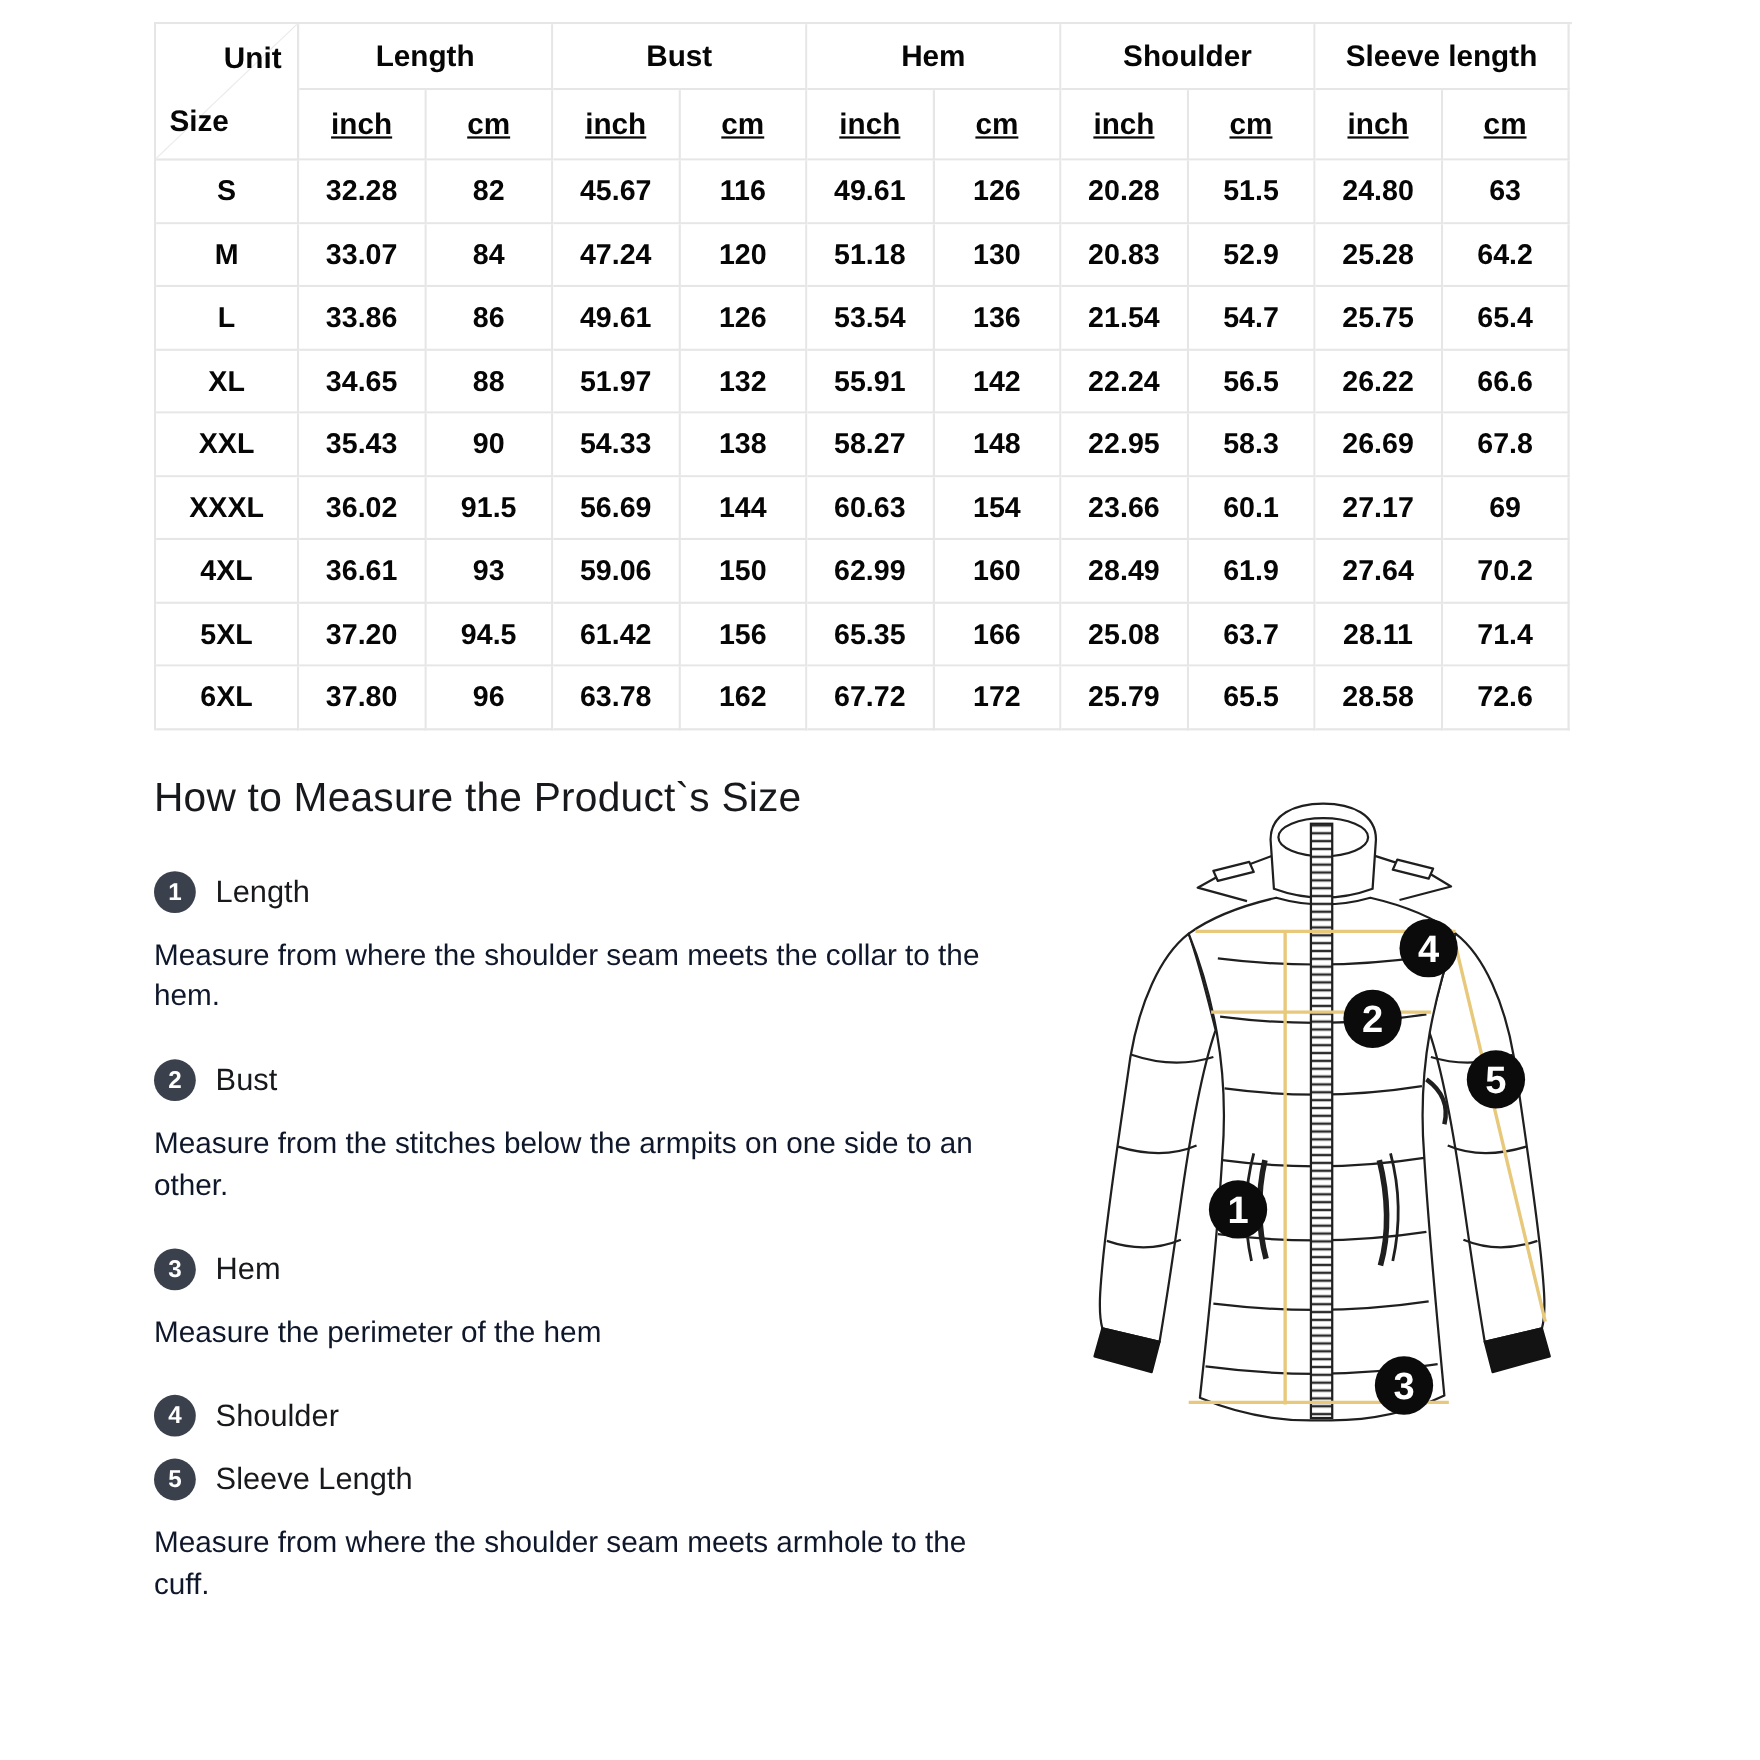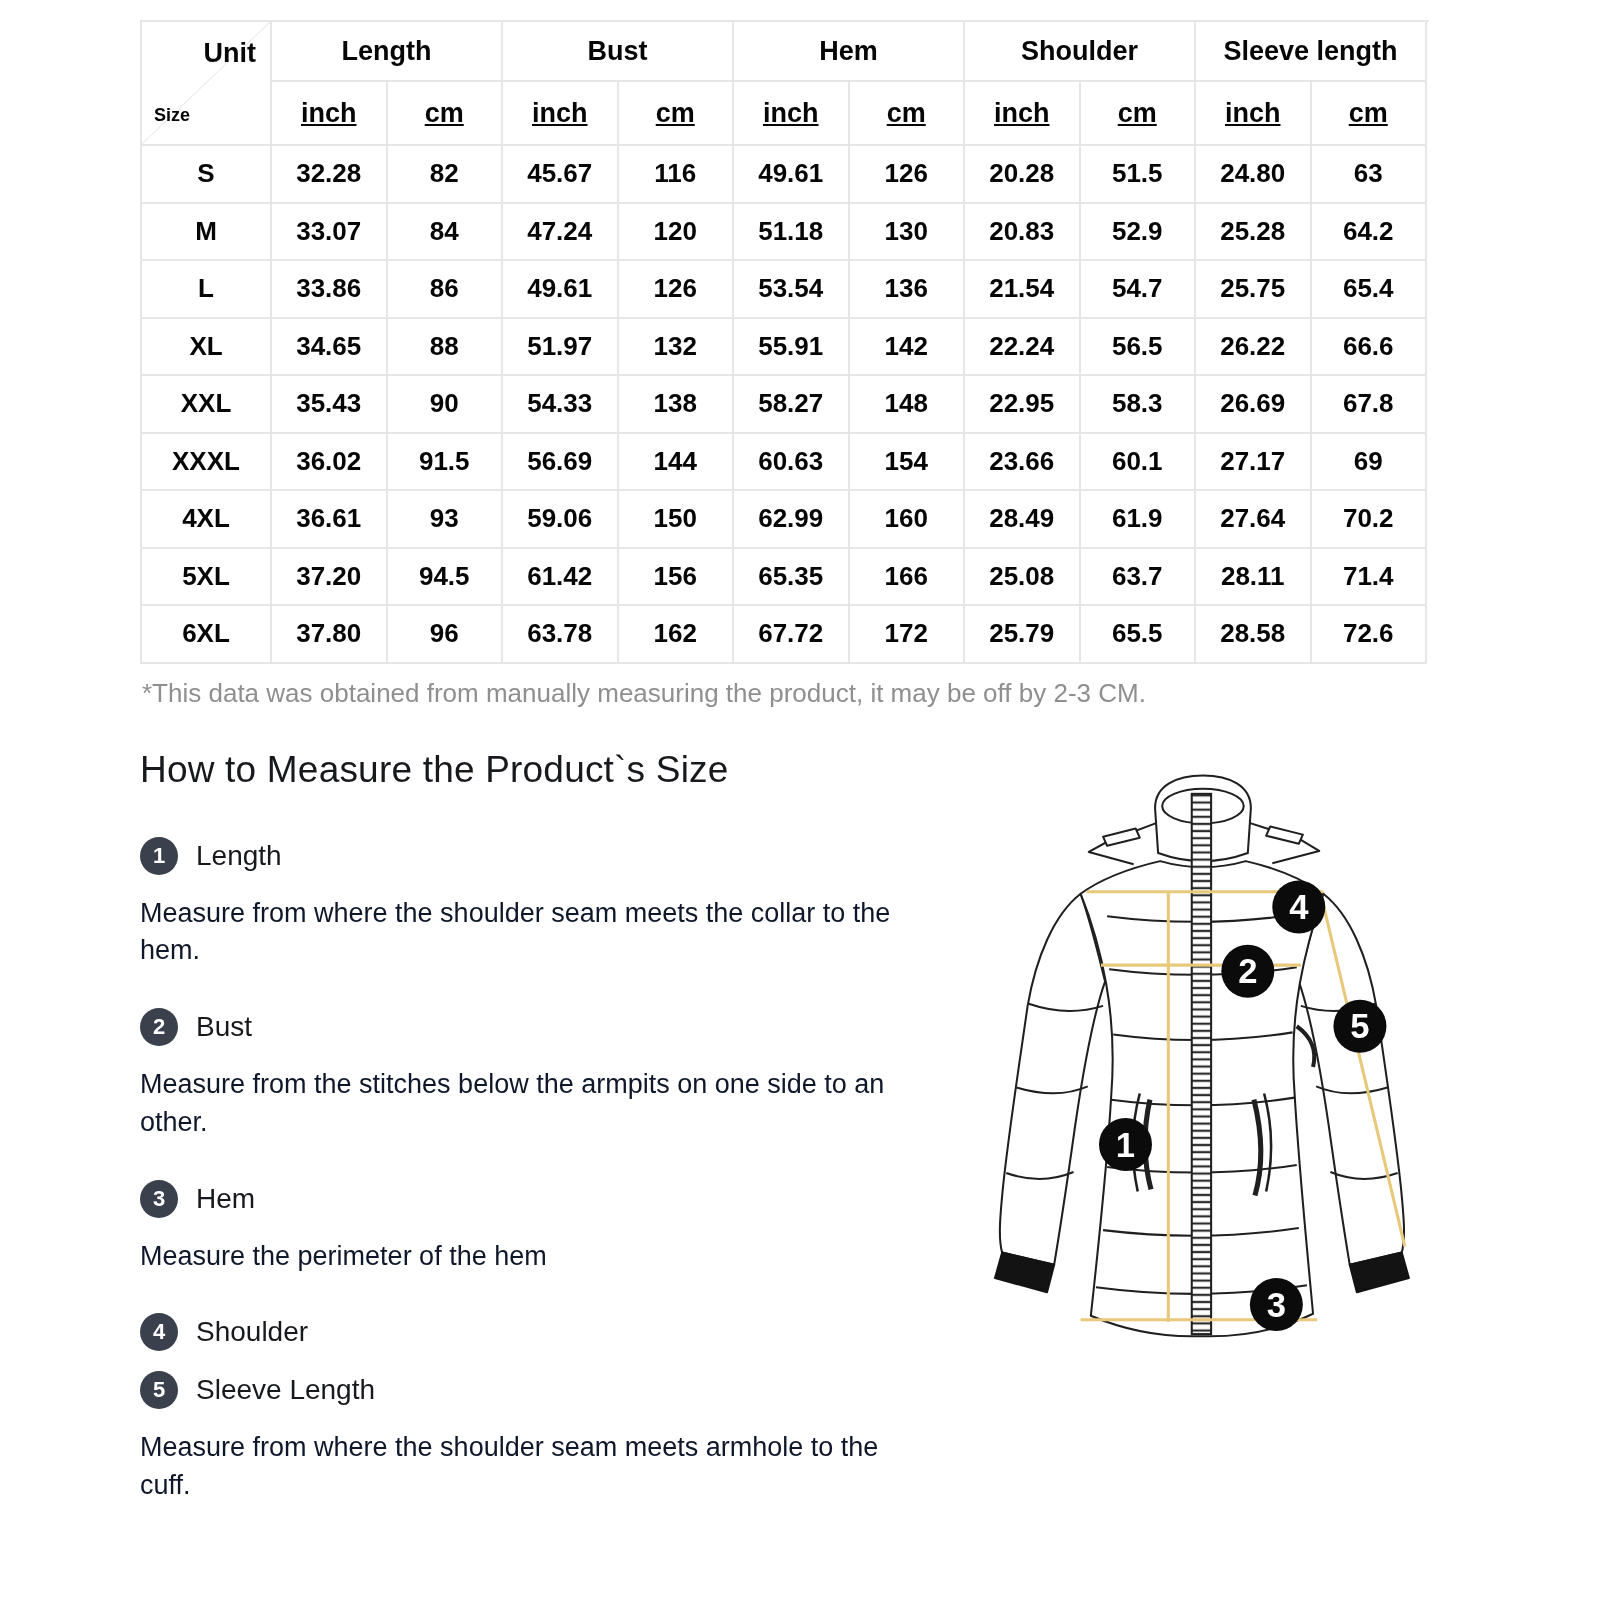--- a/index.html
+++ b/index.html
@@ -28,21 +28,21 @@
     box-sizing:border-box;
   }
   .cell.group { grid-column:span 2; font-size:27px; }
   .cell.unit  { font-size:27px;text-decoration:underline; }
   .corner {
     grid-row:1 / 3; grid-column:1; position:relative;
     background-image:linear-gradient(to bottom right,
       transparent calc(50% - 1px), #e9e9e9 50%, transparent calc(50% + 1px));
   }
   .corner .unit-lab { position:absolute; top:16px; right:14px; font-weight:700; font-size:27px; }
-  .corner .size-lab { position:absolute; bottom:18px; left:12px; font-weight:700; font-size:18px; }
+  .corner .size-lab { position:absolute; bottom:18px; left:12px; font-weight:700; font-size:27px; }
 
   .footnote { margin:14px 0 0 2px; font-size:26px; color:#8f8f8f; font-weight:400; }
 
   
   .howto { display:flex; align-items:flex-start; margin-top:40px; }
   .howto-left { width:820px; flex:0 0 820px; }
   .howto-title { font-size:37px; font-weight:400; color:#17191c; margin:0 0 46px 0; letter-spacing:0.2px; }
 
   .step { margin-bottom:6px; }
   .step-head { display:flex; align-items:center; margin-bottom:20px; }
@@ -181,21 +181,20 @@
       <div class="cell val">63.78</div>
       <div class="cell val">162</div>
       <div class="cell val">67.72</div>
       <div class="cell val">172</div>
       <div class="cell val">25.79</div>
       <div class="cell val">65.5</div>
       <div class="cell val">28.58</div>
       <div class="cell val">72.6</div>
     </div>
 
-  <div class="footnote">*This data was obtained from manually measuring the product, it may be off by 2-3 CM.</div>
 
   <div class="howto">
     <div class="howto-left">
       <h2 class="howto-title">How to Measure the Product`s Size</h2>
 
       <div class="step">
         <div class="step-head">
           <span class="badge">1</span>
           <span class="step-label">Length</span>
         </div>

